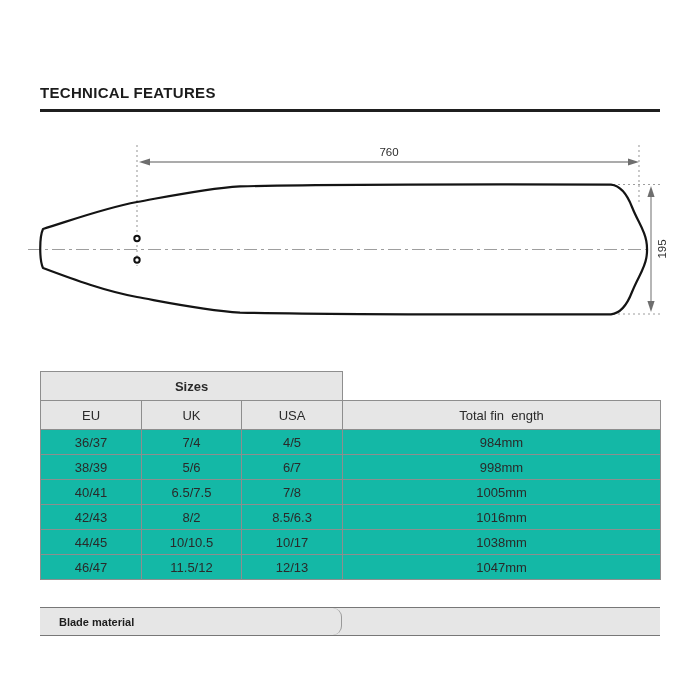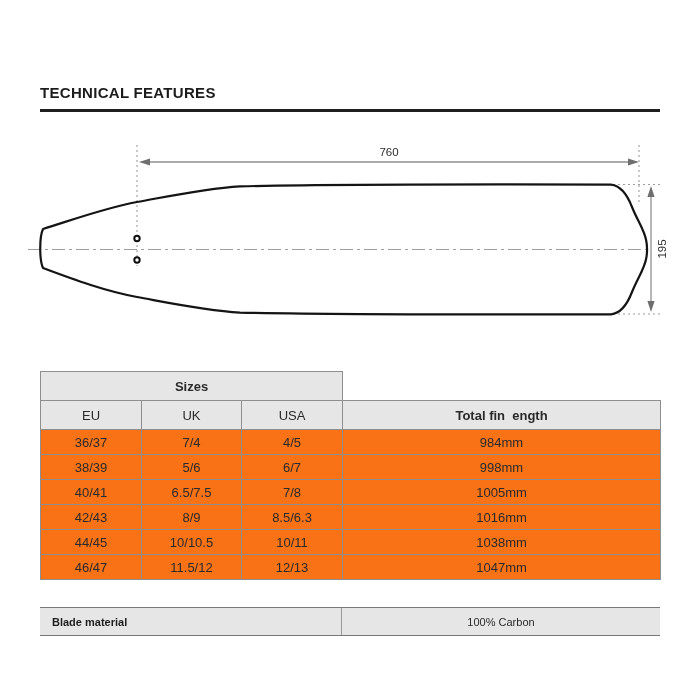--- a/index.html
+++ b/index.html
@@ -21,34 +21,34 @@
   
   table.sizes{
     position:absolute;left:40px;top:371px;width:620px;
     border-collapse:collapse;table-layout:fixed;font-size:13px;color:#2a2a2a;
   }
   table.sizes td,table.sizes th{
     border:1px solid #8e8e8e;text-align:center;vertical-align:middle;
     padding:0;font-weight:normal;
   }
   table.sizes tr.hdr{height:29px;}
-  table.sizes tr.data{height:25px;background:#f97316;padding-left:6px;}
+  table.sizes tr.data{height:25px;background:#14b8a6;padding-left:6px;}
   table.sizes .ghead{background:#e6e6e6;font-weight:bold;}
   table.sizes .gsub{background:#e6e6e6;text-align:center;}
-  table.sizes .gsub-bold{background:#e6e6e6;font-weight:bold;white-space:pre;}
+  table.sizes .gsub-bold{background:#e6e6e6;font-weight:normal;white-space:pre;}
   table.sizes .blank{border:none;background:transparent;}
   
   .material-row{
     position:absolute;left:40px;top:607px;width:620px;height:29px;
     background:#e6e6e6;border-top:1px solid #777;border-bottom:1px solid #777;
     box-sizing:border-box;display:flex;align-items:stretch;font-size:11px;
   }
   .material-label{
     width:302px;box-sizing:border-box;border-right:1px solid #999;
-    display:flex;align-items:center;padding-left:12px;font-weight:bold;color:#1d1d1d;
+    display:flex;align-items:center;padding-left:19px;font-weight:bold;color:#1d1d1d;border-radius:9px;
   }
   .material-value{
     flex:1;display:flex;align-items:center;justify-content:center;color:#2a2a2a;
   }
 </style>
 </head>
 <body>
 
 <div id="canvas">
 
@@ -123,37 +123,36 @@
       <td>998mm</td>
     </tr>
     <tr class="data">
       <td>40/41</td>
       <td>6.5/7.5</td>
       <td>7/8</td>
       <td>1005mm</td>
     </tr>
     <tr class="data">
       <td>42/43</td>
-      <td>8/9</td>
+      <td>8/2</td>
       <td>8.5/6.3</td>
       <td>1016mm</td>
     </tr>
     <tr class="data">
       <td>44/45</td>
       <td>10/10.5</td>
-      <td>10/11</td>
+      <td>10/17</td>
       <td>1038mm</td>
     </tr>
     <tr class="data">
       <td>46/47</td>
       <td>11.5/12</td>
       <td>12/13</td>
       <td>1047mm</td>
     </tr>
   </tbody>
     </table>
 
   <div class="material-row">
     <div class="material-label">Blade material</div>
-    <div class="material-value">100% Carbon</div>
   </div>
 
 </div>
 
 </body></html>

